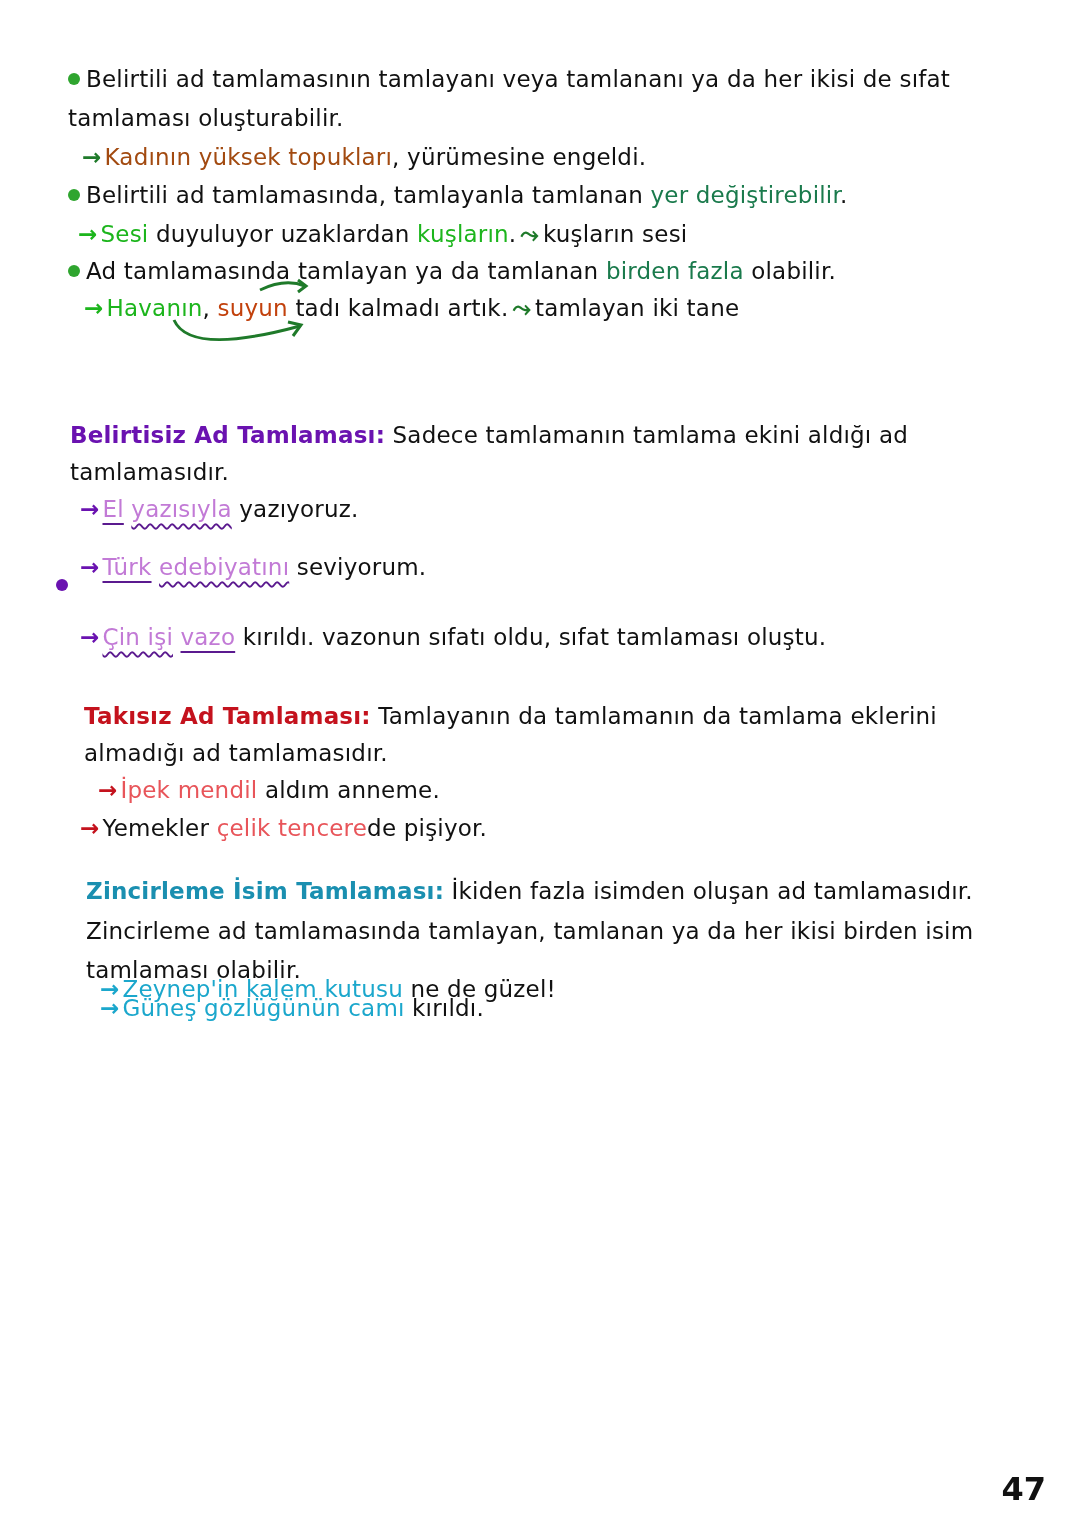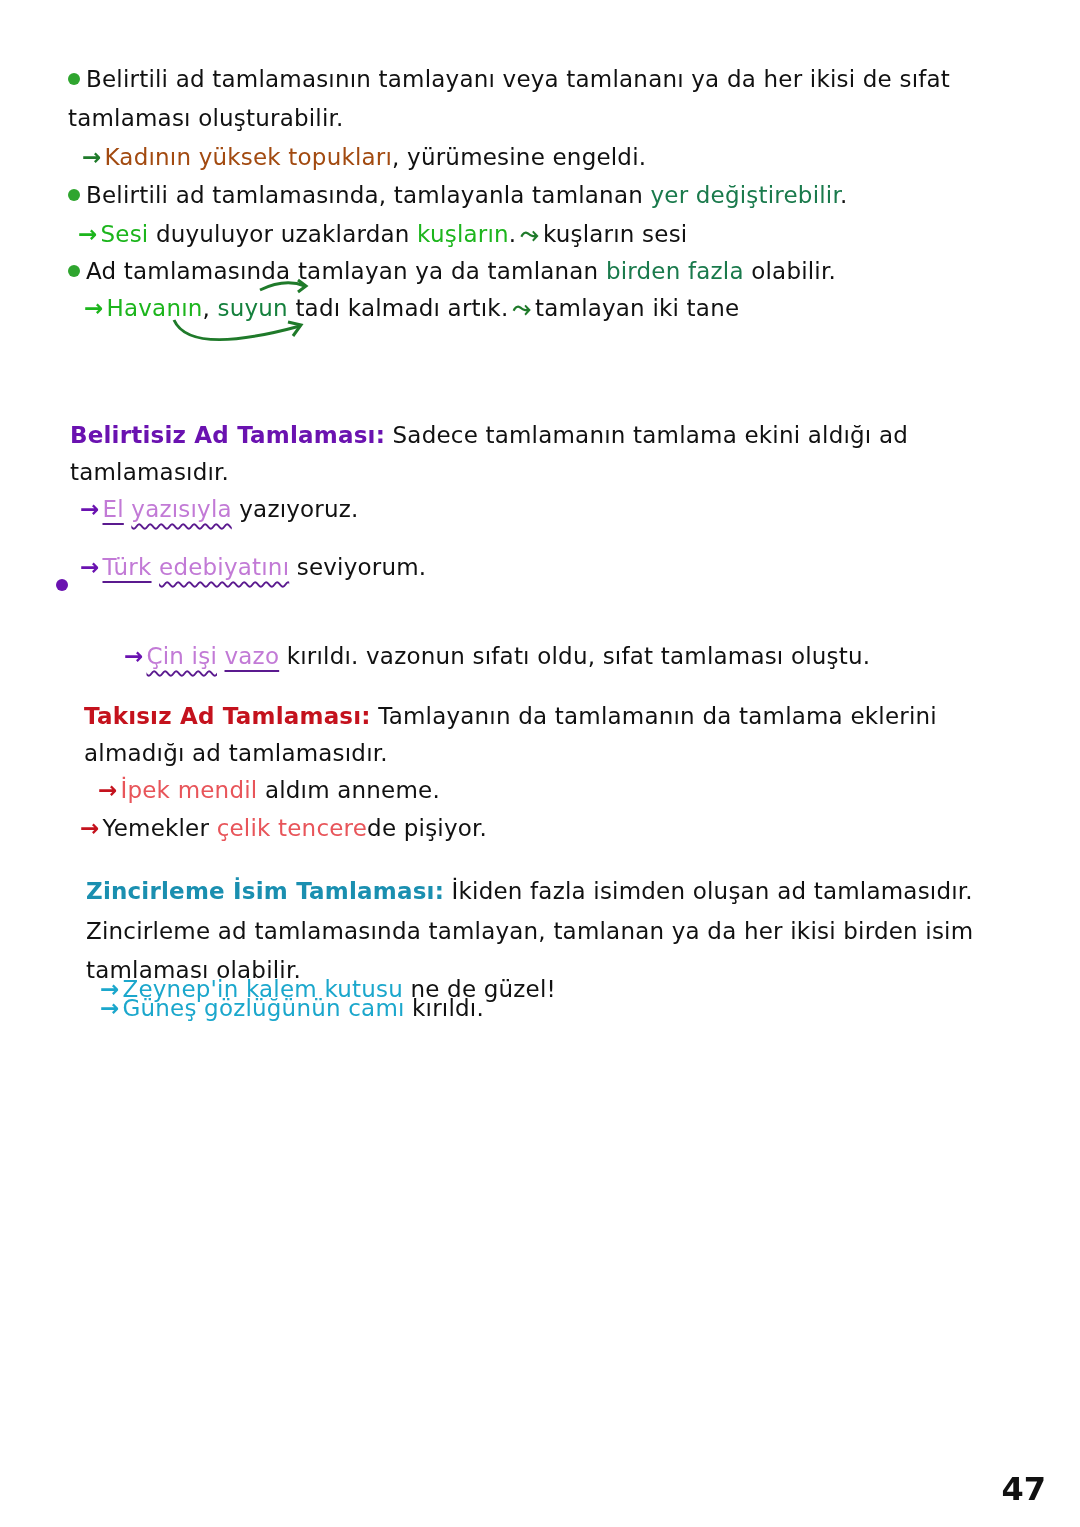--- a/index.html
+++ b/index.html
@@ -51,21 +51,21 @@
   <span class="bullet" style="background:#2fa52f;"></span><span>Belirtili ad tamlamasında, tamlayanla tamlanan </span><span style="color:#1a7a4c;">yer değiştirebilir</span><span>.</span>
 </div>
 <div class="line" style="left:78px; top:219px;">
   <span class="arrow" style="color:#1cb51c;">→</span><span style="color:#1cb51c;">Sesi</span><span> duyuluyor uzaklardan </span><span style="color:#1cb51c;">kuşların</span><span>.</span><span class="swiggle" style="color:#1f7a2a;">⤳</span><span>kuşların sesi</span>
 </div>
 
 <div class="line" style="left:68px; top:256px;text-align:center;">
   <span class="bullet" style="background:#2fa52f;"></span><span>Ad tamlamasında tamlayan ya da tamlanan </span><span style="color:#1a7a4c;">birden fazla</span><span> olabilir.</span>
 </div>
 <div class="line" style="left:84px; top:293px;">
-  <span class="arrow" style="color:#1cb51c;">→</span><span style="color:#1cb51c;">Havanın</span><span>, </span><span style="color:#15803d;">suyun</span><span> tadı kalmadı artık.</span><span class="swiggle" style="color:#1f7a2a;">⤳</span><span>tamlayan iki tane</span>
+  <span class="arrow" style="color:#1cb51c;">→</span><span style="color:#1cb51c;">Havanın</span><span>, </span><span style="color:#c2410c;">suyun</span><span> tadı kalmadı artık.</span><span class="swiggle" style="color:#1f7a2a;">⤳</span><span>tamlayan iki tane</span>
 </div>
 <svg class="curve" width="200" height="80" style="left:160px; top:278px;">
   <path d="M100 12 Q125 0 145 8" stroke="#1f7a2a" stroke-width="3" fill="none"></path>
   <path d="M138 2 L146 8 L138 14" stroke="#1f7a2a" stroke-width="3" fill="none"></path>
   <path d="M14 42 Q30 78 140 48" stroke="#1f7a2a" stroke-width="3" fill="none"></path>
   <path d="M128 44 L141 47 L133 58" stroke="#1f7a2a" stroke-width="3" fill="none"></path>
 </svg>
 
 <div class="line" style="left:70px; top:420px;">
   <span class="heading" style="color:#6a12b0;">Belirtisiz Ad Tamlaması:</span><span> Sadece tamlamanın tamlama ekini aldığı ad</span>
@@ -75,21 +75,21 @@
 </div>
 <div class="line" style="left:80px; top:494px;">
   <span class="arrow" style="color:#6a12b0;">→</span><span class="straight" style="color:#c27ad6; text-decoration-color:#5b1a8f;">El</span> <span class="wavy" style="color:#c27ad6; text-decoration-color:#5b1a8f;">yazısıyla</span><span> yazıyoruz.</span>
 </div>
 <div class="line" style="left:80px; top:552px;">
   <span class="arrow" style="color:#6a12b0;">→</span><span class="straight" style="color:#c27ad6; text-decoration-color:#5b1a8f;">Türk</span> <span class="wavy" style="color:#c27ad6; text-decoration-color:#5b1a8f;">edebiyatını</span><span> seviyorum.</span>
 </div>
 <div class="line" style="left:56px; top:570px;">
   <span class="bullet" style="background:#6a12b0;"></span>
 </div>
-<div class="line" style="left:80px; top:641px;margin-left:44px;">
+<div class="line" style="left:80px; top:622px;">
   <span class="arrow" style="color:#6a12b0;">→</span><span class="wavy" style="color:#c27ad6; text-decoration-color:#5b1a8f;">Çin işi</span> <span class="straight" style="color:#c27ad6; text-decoration-color:#5b1a8f;">vazo</span><span> kırıldı.  vazonun sıfatı oldu, sıfat tamlaması oluştu.</span>
 </div>
 
 <div class="line" style="left:84px; top:701px;">
   <span class="heading" style="color:#c4121d;text-align:right;">Takısız Ad Tamlaması:</span><span> Tamlayanın da tamlamanın da tamlama eklerini</span>
 </div>
 <div class="line" style="left:84px; top:738px;">
   <span>almadığı ad tamlamasıdır.</span>
 </div>
 <div class="line" style="left:98px; top:775px;">

